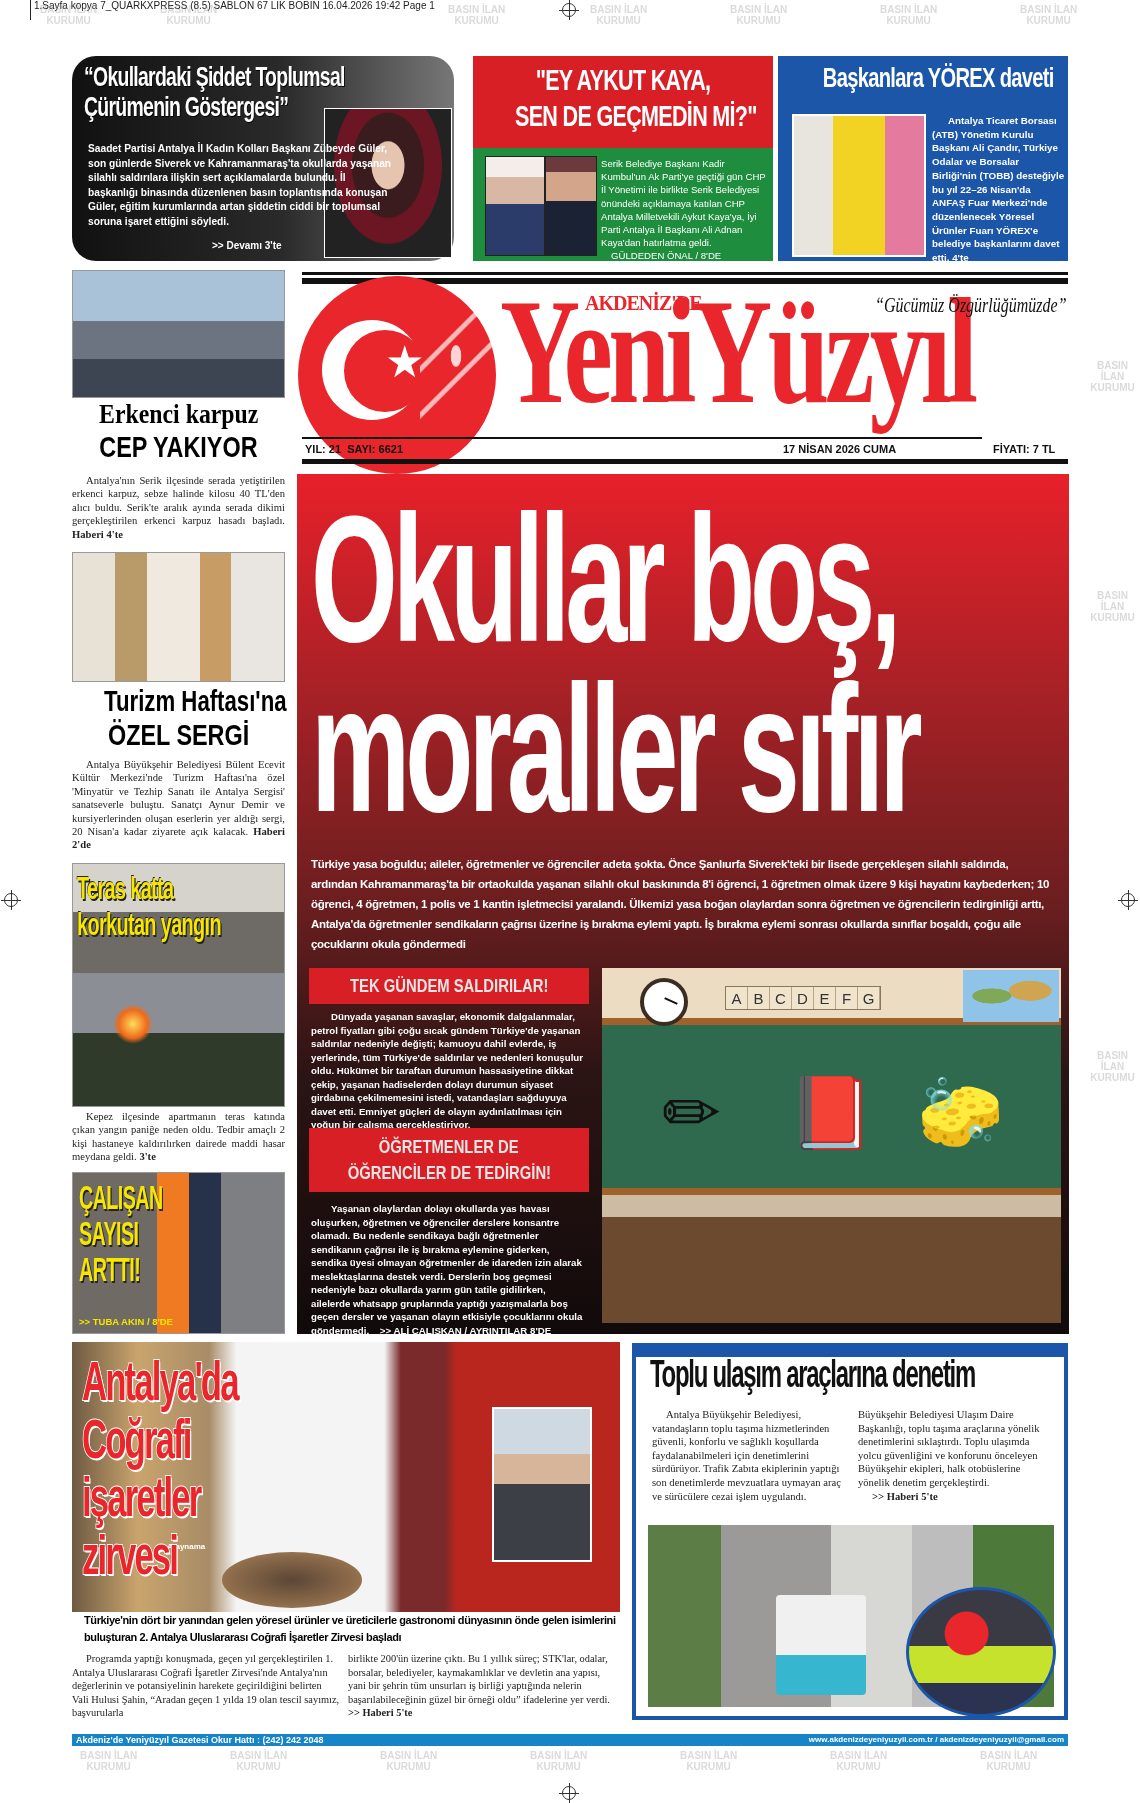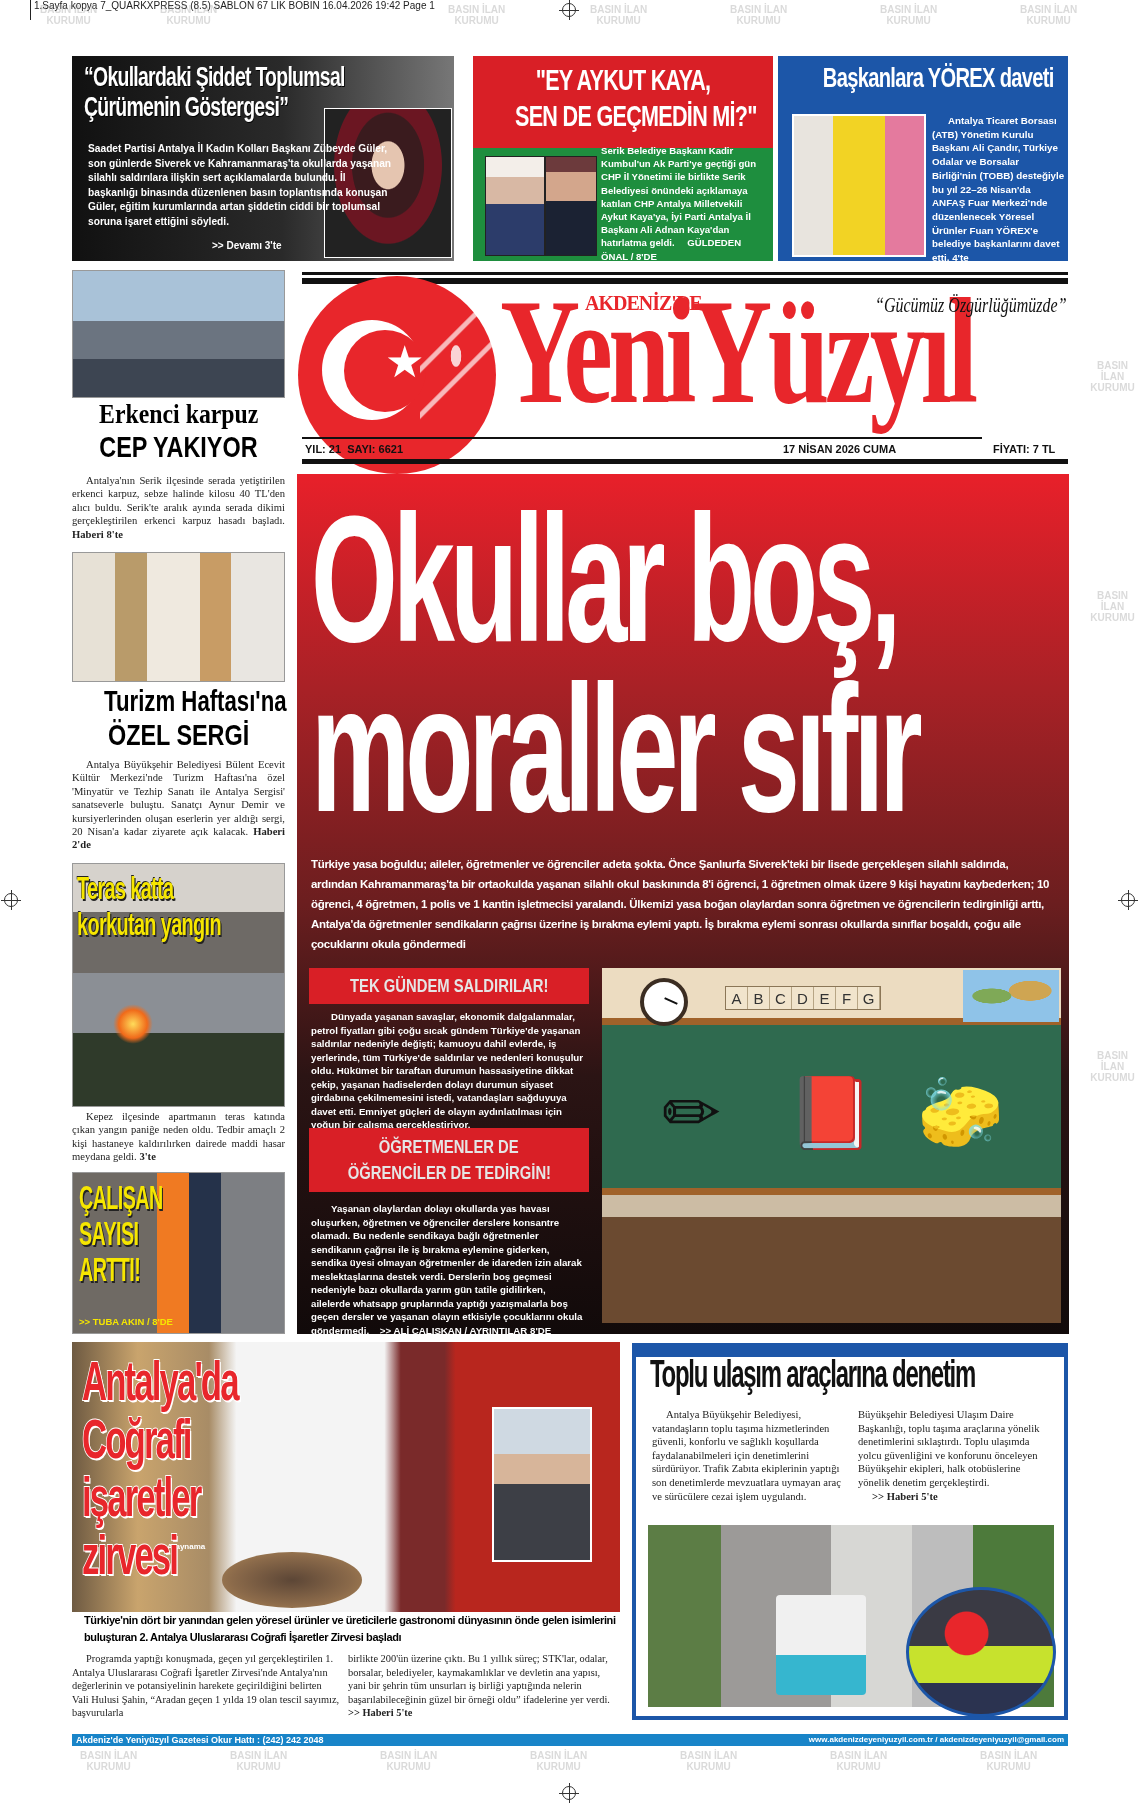--- a/index.html
+++ b/index.html
@@ -7,32 +7,32 @@
   .abs { position: absolute; }
   .slug { left: 34px; top: 0; font-size: 10px; color: #222; font-family: "Liberation Sans", sans-serif; }
   .slug-line { left: 30px; top: 0; width: 1px; height: 20px; background: #222; }
   .reg { width: 14px; height: 14px; border: 1px solid #333; border-radius: 50%; }
   .reg::before { content: ""; position: absolute; left: 6px; top: -4px; width: 1px; height: 20px; background: #333; }
   .reg::after { content: ""; position: absolute; top: 6px; left: -4px; height: 1px; width: 20px; background: #333; }
   .cond { font-family: "Liberation Sans", sans-serif; font-weight: 700; transform-origin: left top; display: inline-block; white-space: nowrap; }
   .serif { font-family: "Liberation Serif", serif; }
 
   
-  .box1 { left: 72px; top: 56px; width: 382px; height: 205px; background: linear-gradient(90deg,#111 0%,#2a2a2a 55%,#777 100%); }
+  .box1 { left: 72px; top: 56px; width: 382px; height: 205px; background: linear-gradient(90deg,#111 0%,#2a2a2a 55%,#777 100%); border-radius: 24px; }
   .box1 .title { position: absolute; left: 12px; top: 6px; color: #fff; font-size: 27px; line-height: 30px; letter-spacing: -1px; text-shadow: 1px 1px 0 #000; }
   .box1 .body { position: absolute; left: 16px; top: 86px; width: 310px; color: #fff; font-size: 10.2px; line-height: 14.5px; font-weight: 700; }
   .box1 .photo { position: absolute; right: 2px; top: 52px; width: 128px; height: 150px; background: radial-gradient(ellipse at 50% 38%, #e5c5b0 0 18%, #3a1b1e 19% 40%, #6b1622 41% 60%, #222 61%); border: 1px solid #fff; }
   .more { position: absolute; color:#fff; font-weight:700; font-size: 10px; }
 
   .box2 { left: 473px; top: 56px; width: 300px; height: 205px; background: #1e8e3e; }
   .box2 .red { position: absolute; left: 0; top: 0; width: 300px; height: 92px; background: #d91f26; }
   .box2 .title { position: absolute; left: 0; width: 300px; top: 6px; text-align: center; color:#fff; font-size: 30px; line-height: 36px; font-weight: 700; letter-spacing: -1px; }
   .box2 .p1 { position:absolute; left: 12px; top: 100px; width: 60px; height: 100px; background: linear-gradient(#f3eee9 0 20%, #d8b8a4 20% 48%, #2c3c6a 48%); border:1px solid #222;}
   .box2 .p2 { position:absolute; left: 72px; top: 100px; width: 52px; height: 100px; background: linear-gradient(#6c3a3c 0 15%, #d3a68c 15% 45%, #1b2233 45%); border:1px solid #222;}
-  .box2 .body { position:absolute; left: 128px; top: 88px; width: 168px; color:#fff; font-size: 9.6px; line-height: 13.2px; font-weight: 700; }
+  .box2 .body { position:absolute; left: 128px; top: 101px; width: 168px; color:#fff; font-size: 9.6px; line-height: 13.2px; font-weight: 400; }
 
   .box3 { left: 778px; top: 56px; width: 290px; height: 205px; background: #1c56a8; }
   .box3 .title { position:absolute; left: 0; width: 290px; text-align:center; top: 6px; color:#fff; font-size: 28px; font-weight:700; letter-spacing:-1px; }
   .box3 .photo { position:absolute; left: 14px; top: 58px; width: 134px; height: 143px; background: linear-gradient(90deg,#e8e4de 0 30%, #f2d324 30% 70%, #e47a9e 70%); border: 2px solid #fff; }
   .box3 .body { position:absolute; left: 154px; top: 58px; width: 134px; color:#fff; font-size: 9.8px; line-height: 13.7px; font-weight: 700; text-indent: 16px; }
 
   
   .mh-rule { background:#111; }
   .flag-circle { left: 298px; top: 276px; width: 198px; height: 198px; border-radius: 50%; background: #e8262b; }
   .crescent { left: 322px; top: 320px; width: 100px; height: 100px; border-radius: 50%; background: #fff; }
@@ -215,21 +215,21 @@
 <div class="abs issue" style="left:783px;">17 NİSAN 2026 CUMA</div>
 <div class="abs issue" style="left:993px;">FİYATI: 7 TL</div>
 <div class="abs mh-rule" style="left:302px;top:459px;width:766px;height:5px;"></div>
 
 <div class="abs lphoto" style="top:270px;height:128px;background:linear-gradient(180deg,#a9c2d8 0 40%,#6b7480 40% 70%,#3d4552 70%);"></div>
 <div class="abs lhead" style="top:398px;">
   <div class="serif" style="font-size:28px;line-height:32px;display:inline-block;transform:scaleX(0.85);white-space:nowrap;">Erkenci karpuz</div>
   <div style="font-size:30px;line-height:34px;display:inline-block;transform:scaleX(0.78);white-space:nowrap;">CEP YAKIYOR</div>
 </div>
 <div class="abs ltext" style="top:474px;text-indent:14px;">
-  <span>Antalya'nın Serik ilçesinde serada yetiştirilen erkenci karpuz, sebze halinde kilosu 40 TL'den alıcı buldu. Serik'te aralık ayında serada dikimi gerçekleştirilen erkenci karpuz hasadı başladı.</span> <b>Haberi 8'te</b>
+  <span>Antalya'nın Serik ilçesinde serada yetiştirilen erkenci karpuz, sebze halinde kilosu 40 TL'den alıcı buldu. Serik'te aralık ayında serada dikimi gerçekleştirilen erkenci karpuz hasadı başladı.</span> <b>Haberi 4'te</b>
 </div>
 
 <div class="abs lphoto" style="top:552px;height:130px;background:linear-gradient(90deg,#e7e1d6 0 20%,#b99b6a 20% 35%,#efe9df 35% 60%,#c89c65 60% 75%,#e9e6e1 75%);"></div>
 <div class="abs lhead" style="top:684px;">
   <div style="font-size:30px;line-height:34px;display:inline-block;transform:scaleX(0.74);white-space:nowrap;">Turizm Haftası'na</div>
   <div style="font-size:30px;line-height:34px;display:inline-block;transform:scaleX(0.78);white-space:nowrap;">ÖZEL SERGİ</div>
 </div>
 <div class="abs ltext" style="top:758px;text-indent:14px;">
   <span>Antalya Büyükşehir Belediyesi Bülent Ecevit Kültür Merkezi'nde Turizm Haftası'na özel 'Minyatür ve Tezhip Sanatı ile Antalya Sergisi' sanatseverle buluştu. Sanatçı Aynur Demir ve kursiyerlerinden oluşan eserlerin yer aldığı sergi, 20 Nisan'a kadar ziyarete açık kalacak.</span> <b>Haberi 2'de</b>
 </div>

